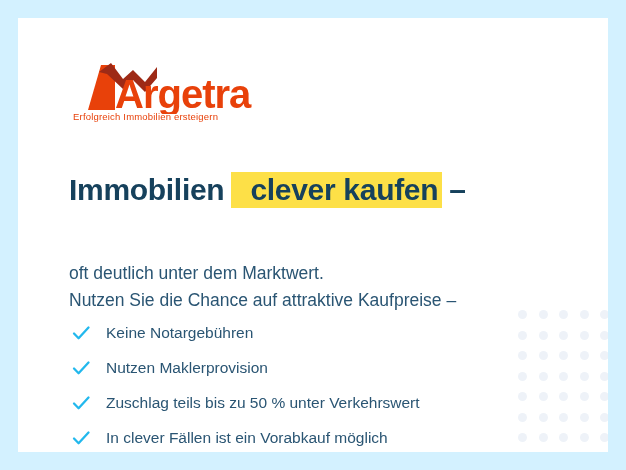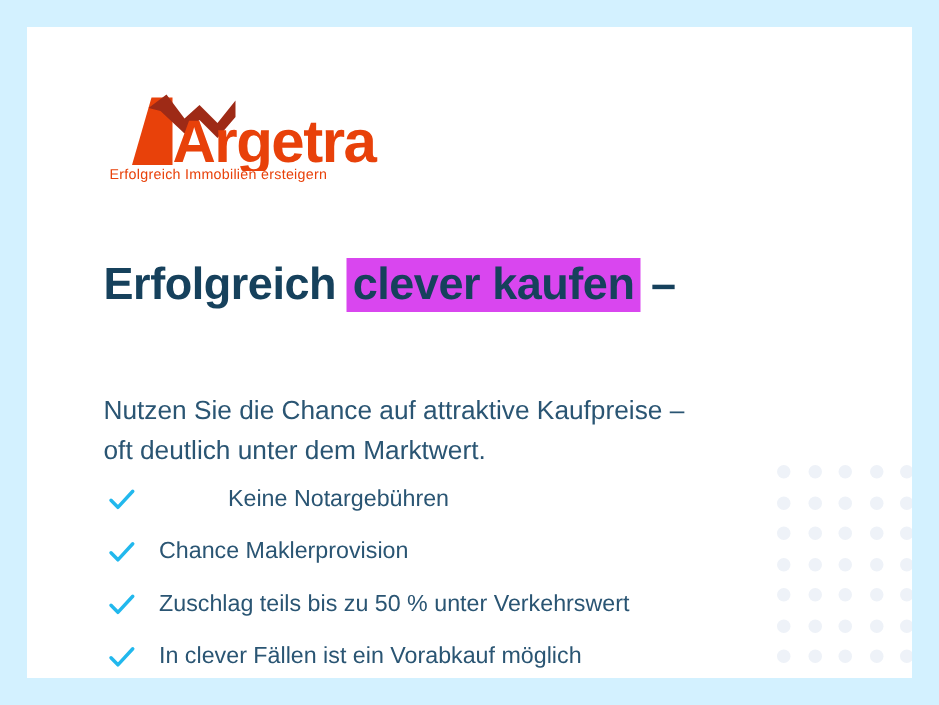--- a/index.html
+++ b/index.html
@@ -94,22 +94,22 @@
     left: 51px;
     top: 133px;
     width: 470px;
     color: #16415c;
     font-size: 30px;
     font-weight: bold;
     line-height: 37px;
     letter-spacing: -0.01em;
   }
   .headline .hl {
-    background: #d946ef;
-    padding: 1px 4px 2px 4px;
+    background: #fde047;
+    padding: 1px 4px 2px 19px;
     margin: 0 -1px;
     box-decoration-break: clone;
     -webkit-box-decoration-break: clone;
   }
   .headline .ln { display: block; white-space: nowrap; }
 
   
   .subheading {
     position: absolute;
     left: 51px;
@@ -202,40 +202,40 @@
           <path d="M28 10 L40 1 L52 17 L62 8 L74 20 L86 5 L86 16 L74 30 L62 18 L52 27 L36 12 Z" fill="#9e2a16"></path>
 
           <text x="44" y="46" font-family="'Liberation Sans', sans-serif" font-size="40" font-weight="bold" fill="#e8410a" letter-spacing="-1">Argetra</text>
         </svg>
       </div>
       <div class="logo-tagline">Erfolgreich Immobilien ersteigern</div>
     </div>
 
 
     <h1 class="headline">
-      <span class="ln"><span>Erfolgreich </span><span class="hl">clever kaufen</span><span> –</span></span>
+      <span class="ln"><span>Immobilien </span><span class="hl">clever kaufen</span><span> –</span></span>
     </h1>
 
     <p class="subheading">
+      <span class="ln">oft deutlich unter dem Marktwert.</span>
       <span class="ln">Nutzen Sie die Chance auf attraktive Kaufpreise –</span>
-      <span class="ln">oft deutlich unter dem Marktwert.</span>
     </p>
 
     <ul class="checklist" id="checklist" style="margin: 0px; padding: 0px;">
-        <li class="check-item" style="list-style: none; gap: 46px;">
+        <li class="check-item" style="list-style: none;">
           <svg class="check-icon" viewBox="0 0 20 20">
             <path d="M3 10.5 L7.6 15.2 L17.5 4.5" fill="none" stroke="#22b8ed" stroke-width="2.3" stroke-linecap="round" stroke-linejoin="round"></path>
           </svg>
           <span class="check-label">Keine Notargebühren</span>
         </li>
         <li class="check-item" style="list-style: none;">
           <svg class="check-icon" viewBox="0 0 20 20">
             <path d="M3 10.5 L7.6 15.2 L17.5 4.5" fill="none" stroke="#22b8ed" stroke-width="2.3" stroke-linecap="round" stroke-linejoin="round"></path>
           </svg>
-          <span class="check-label">Chance Maklerprovision</span>
+          <span class="check-label">Nutzen Maklerprovision</span>
         </li>
         <li class="check-item" style="list-style: none;">
           <svg class="check-icon" viewBox="0 0 20 20">
             <path d="M3 10.5 L7.6 15.2 L17.5 4.5" fill="none" stroke="#22b8ed" stroke-width="2.3" stroke-linecap="round" stroke-linejoin="round"></path>
           </svg>
           <span class="check-label">Zuschlag teils bis zu 50 % unter Verkehrswert</span>
         </li>
         <li class="check-item" style="list-style: none;">
           <svg class="check-icon" viewBox="0 0 20 20">
             <path d="M3 10.5 L7.6 15.2 L17.5 4.5" fill="none" stroke="#22b8ed" stroke-width="2.3" stroke-linecap="round" stroke-linejoin="round"></path>

